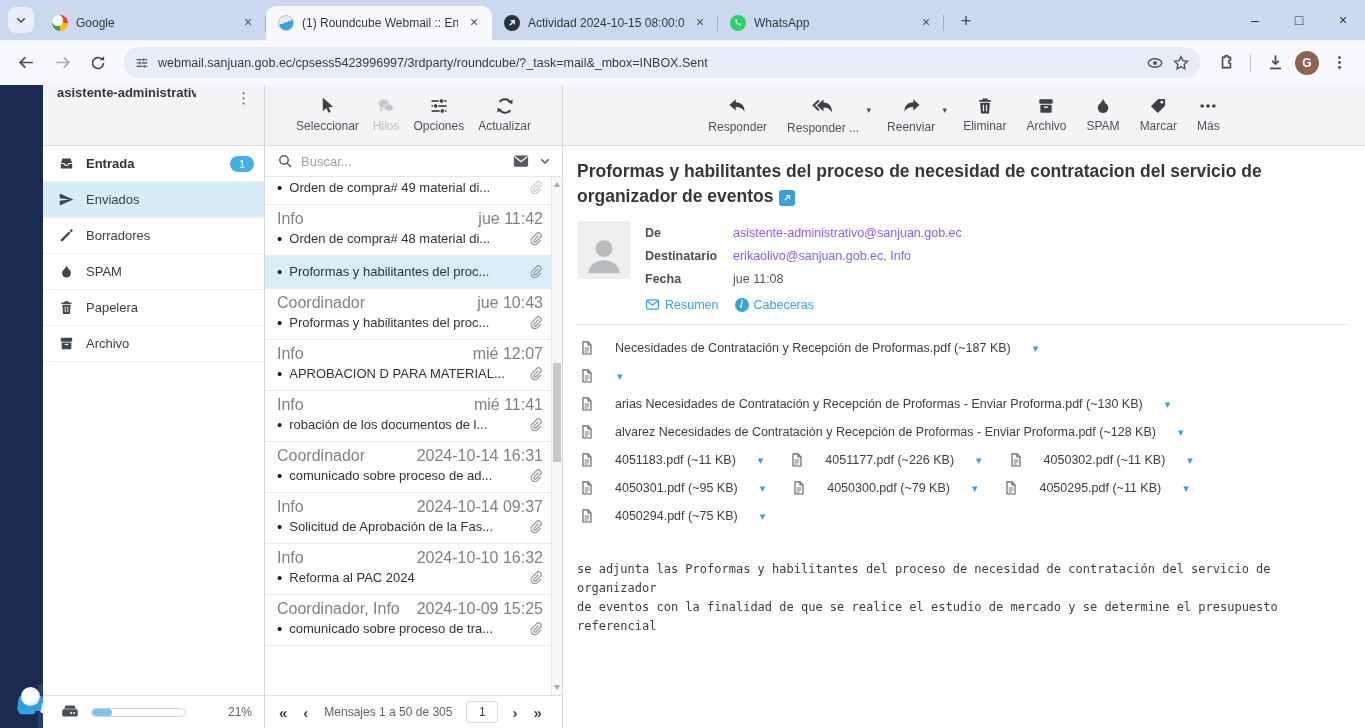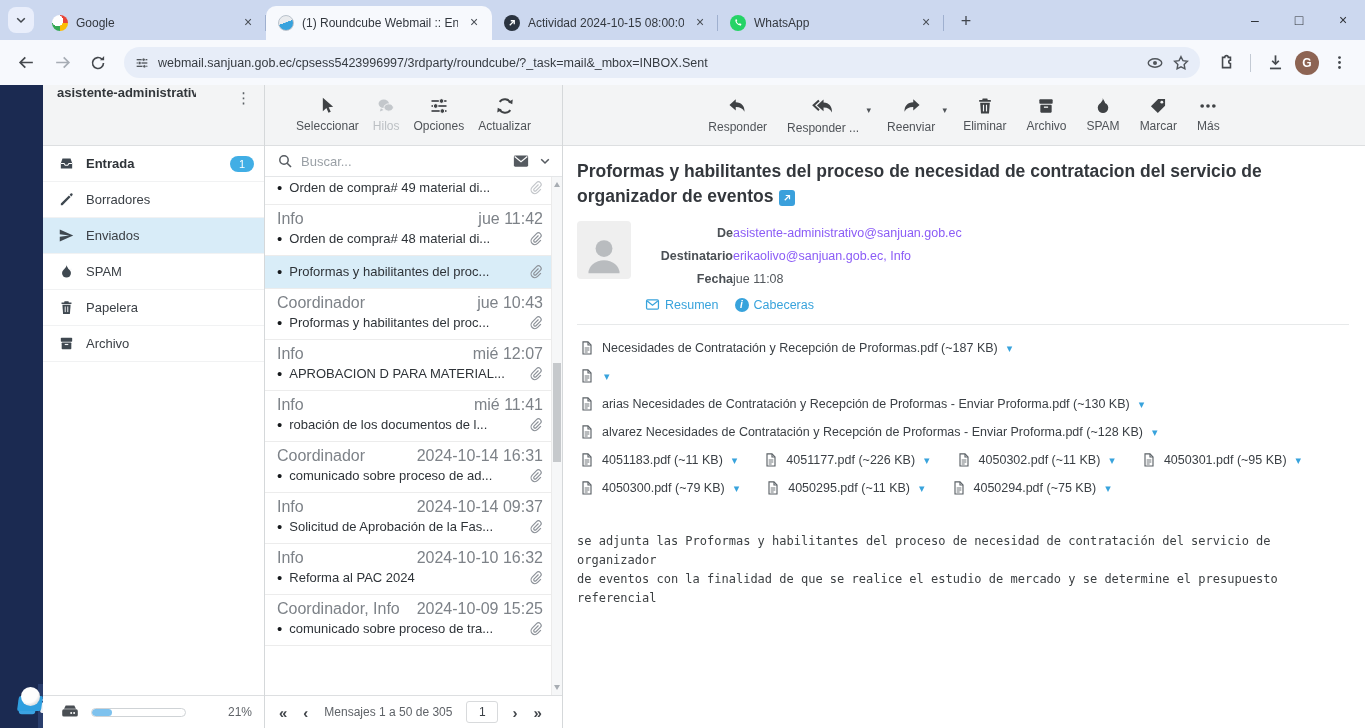--- a/index.html
+++ b/index.html
@@ -88,29 +88,29 @@
   .pager .box { width:32px; height:22px; border:1px solid #d8dadc; border-radius:3px; background:#fff; font-size:12px; color:#3b4046; display:flex; align-items:center; justify-content:center; margin:0 4px; }
 
   .viewcol { flex:1; display:flex; flex-direction:column; background:#fff; min-width:0; }
   .vtoolbar { height:61px; background:#f3f4f5; border-bottom:1px solid #dddfe1; display:flex; align-items:flex-start; justify-content:center; gap:10px; padding-top:9px; }
   .vcontent { flex:1; padding:13px 16px 0 14px; overflow:hidden; }
   .subject { font-size:17.5px; font-weight:bold; color:#33373c; line-height:25px; max-width:790px; }
   .extlink { display:inline-flex; width:16px; height:16px; border-radius:3px; background:#3aa0dc; color:#fff; vertical-align:-2px; margin-left:6px; align-items:center; justify-content:center; }
   .hdrblock { display:flex; gap:14px; margin-top:12px; }
   .pavatar { width:54px; height:58px; border-radius:4px; background:#efefef; color:#b9bcbf; display:flex; align-items:flex-end; justify-content:center; overflow:hidden; flex:none; }
   .hrows { font-size:12.5px; }
-  .hrow { display:flex; height:23px; align-items:center;text-align:right; }
+  .hrow { display:flex; height:23px; align-items:center; }
   .hrow .hl { width:88px; font-weight:bold; color:#4b5055; flex:none; }
   .hrow .hv { color:#52575c; }
   a.lnk { color:#8b5cf6; text-decoration:none; }
   .metalinks { display:flex; gap:16px; margin-top:7px; align-items:center; font-size:12.5px; }
   .metalinks .ml { display:flex; align-items:center; gap:5px; color:#38a3dc; }
   .infodot { width:14px; height:14px; border-radius:7px; background:#38a3dc; color:#fff; font-size:10px; font-weight:bold; display:flex; align-items:center; justify-content:center; font-style:italic; }
   .attbox { border-top:1px solid #e7e9ea; margin-top:12px; padding:9px 0 8px 2px; max-width:796px; }
-  .attrow { display:flex; align-items:center; gap:7px; height:28px; font-size:12.5px; color:#3a3f44; }
+  .attrow { display:flex; align-items:center; gap:20px; height:28px; font-size:12.5px; color:#3a3f44; }
   .attwrap { display:flex; flex-wrap:wrap; column-gap:26px; max-width:780px; }
   .att-ic { color:#5b6166; flex:none; }
   .caret { color:#38a3dc; font-size:11px; margin-left:2px; }
   .attname { white-space:nowrap; }
   .bodytext { margin-top:22px; font-family:"DejaVu Sans Mono",monospace; font-size:12px; line-height:19px; color:#3c4043; max-width:800px; }
 
   svg.i { display:block; }
 </style>
 </head>
 <body>
@@ -483,31 +483,31 @@
         <span class="nm">asistente-administrativo...</span>
         <span class="kb">⋮</span>
       </div>
       <div class="folder">
         <svg class="i ic" width="17" height="17">
             <use href="#i-inbox"></use>
           </svg>
         <span style="font-weight:bold;color:#2e3338">Entrada</span>
         <span class="badge">1</span>
       </div>
+      <div class="folder sel">
+        <svg class="i ic" width="17" height="17">
+            <use href="#i-send"></use>
+          </svg>
+        <span>Enviados</span>
+      </div>
       <div class="folder">
         <svg class="i ic" width="17" height="17">
             <use href="#i-pencil"></use>
           </svg>
         <span>Borradores</span>
-      </div>
-      <div class="folder sel">
-        <svg class="i ic" width="17" height="17">
-            <use href="#i-send"></use>
-          </svg>
-        <span>Enviados</span>
       </div>
       <div class="folder">
         <svg class="i ic" width="17" height="17">
             <use href="#i-flame"></use>
           </svg>
         <span>SPAM</span>
       </div>
       <div class="folder">
         <svg class="i ic" width="17" height="17">
             <use href="#i-trash"></use>

